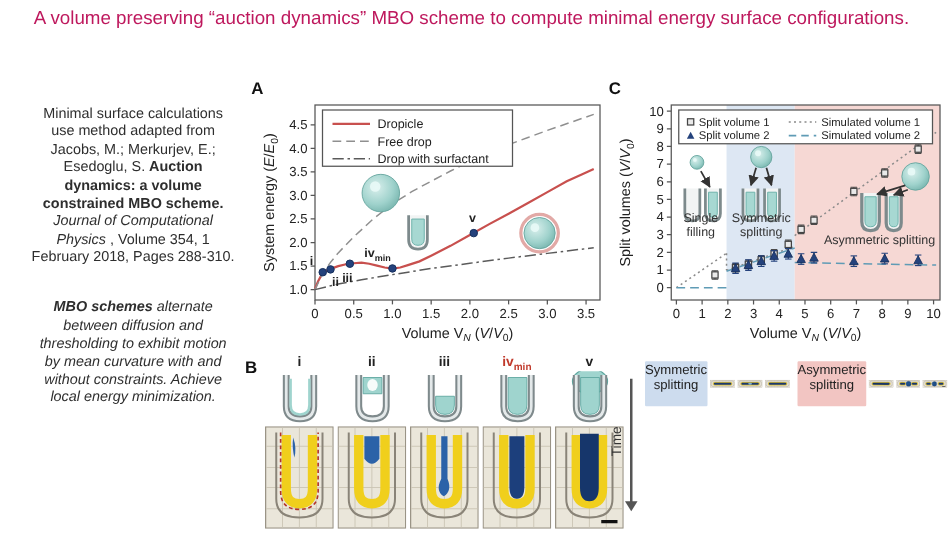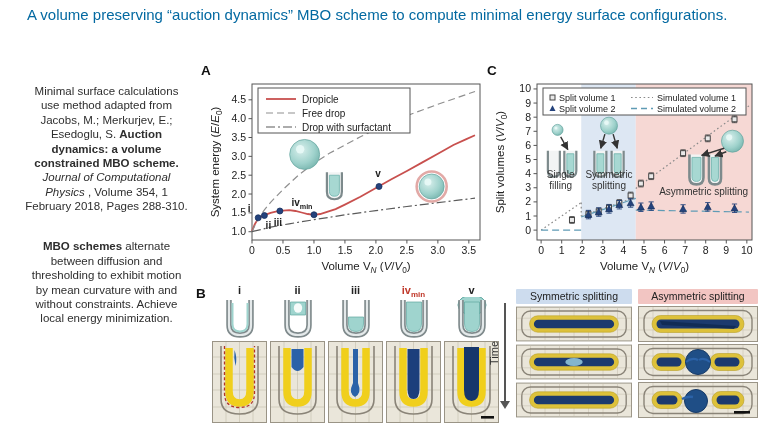--- a/index.html
+++ b/index.html
@@ -1,38 +1,38 @@
 <!DOCTYPE html>
 <html><head>
 <meta charset="utf-8">
 <style>
   html,body{margin:0;padding:0;background:#ffffff;}
   body{width:760px;height:427px;position:relative;overflow:hidden;
        font-family:"Liberation Sans", sans-serif;color:#1a1a1a;}
   .abs{position:absolute;}
-  .slide-title{left:27px;top:6px;width:720px;font-size:15px;color:#0369a1;}
+  .slide-title{left:27px;top:6px;width:720px;font-size:15px;color:#be185d;}
   .sidebar{left:25px;top:84px;width:163px;font-size:11.5px;line-height:1.25;color:#2e2e2e;text-align:center;}
   .sidebar p{margin:0 0 14px 0;}
-  .sidebar .note{margin-top:26px;}
+  .sidebar .note{margin-top:26px;font-style:italic;}
   .panel-label{font-size:13.5px;font-weight:bold;color:#111;z-index:5;}
   
   #panelB{left:194px;top:284px;width:292px;}
   .b-cols{display:flex;gap:3px;margin-left:8px;}
   .b-col{width:55px;display:flex;flex-direction:column;align-items:center;}
   .b-lab{font-size:11px;font-weight:bold;height:13px;line-height:13px;}
   .b-lab sub{font-size:8px;}
   
   #bottomR{left:480px;top:289px;width:280px;display:flex;}
   .time-axis{width:36px;position:relative;}
   .time-word{position:absolute;left:2px;top:58px;transform:rotate(-90deg);transform-origin:center;
              font-size:11px;color:#333;white-space:nowrap;}
   .time-line{position:absolute;left:24px;top:14px;width:1.6px;height:100px;background:#555;}
   .time-head{position:absolute;left:20px;top:112px;width:0;height:0;
              border-left:5px solid transparent;border-right:5px solid transparent;border-top:8px solid #555;}
-  .br-col{display:flex;flex-direction:column;gap:2px;}
+  .br-col{display:flex;flex-direction:row;gap:2px;}
   .br-col.c1{width:116px;margin-right:6px;}
   .br-col.c2{width:120px;}
   .br-head{font-size:10.5px;text-align:center;color:#222;padding:1px 0 2px 0;border-radius:1px;}
 </style>
 </head>
 <body>
 
 <div>
 
   <div class="abs slide-title">A volume preserving “auction dynamics” MBO scheme to compute minimal energy surface configurations.</div>

